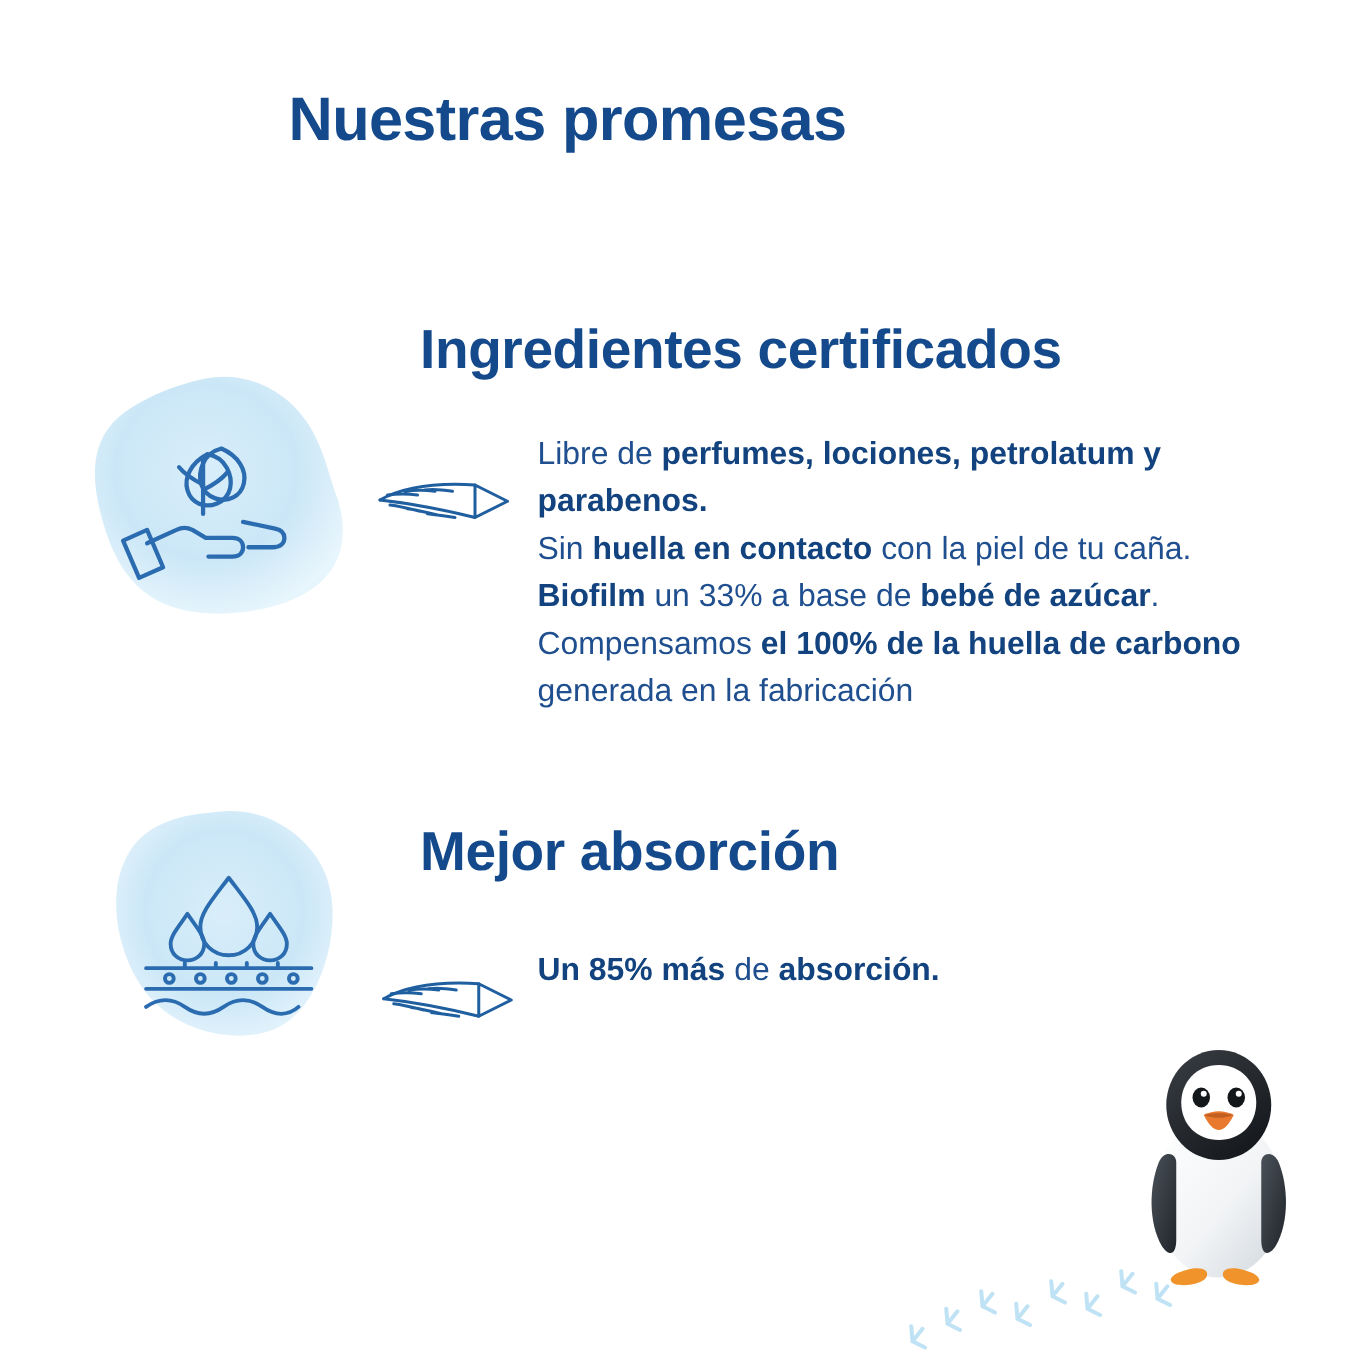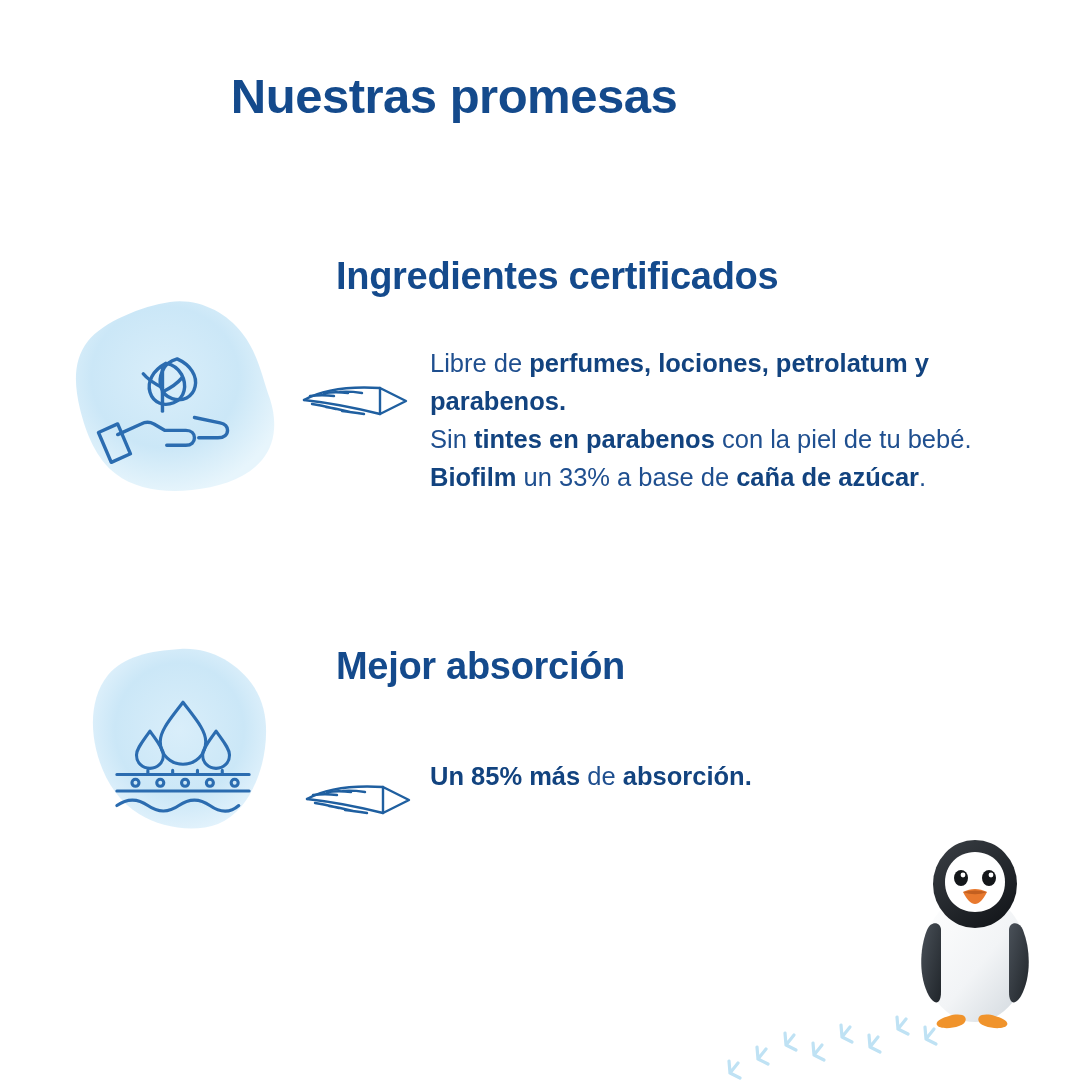--- a/index.html
+++ b/index.html
@@ -63,27 +63,27 @@
   }
 
   .arrow {
     position: absolute;
   }
   #block-1 .arrow { left: 300px; top: 118px; }
   #block-2 .arrow { left: 303px; top: 120px; }
 
   .block-heading {
     position: absolute;
-    font-size: 38px;
+    font-size: 44px;
     font-weight: bold;
     color: #144a8c;
     letter-spacing: -0.3px;
   }
   #block-1 .block-heading { left: 336px; top: 7px; }
-  #block-2 .block-heading { left: 336px; top: 0; }
+  #block-2 .block-heading { left: 336px; top: 12px; }
 
   .block-body {
     position: absolute;
     font-size: 25.5px;
     line-height: 38px;
     color: #1f4f8f;
     width: 620px;
   }
   #block-1 .block-body { left: 430px; top: 96px; }
   #block-2 .block-body { left: 430px; top: 112px; }
@@ -148,22 +148,23 @@
         <path d="M4 34c18-10 44-14 76-12"></path>
         <path d="M4 34c18 2 44 6 76 14"></path>
         <path d="M10 30c8-1 16-1 24 0M12 38c8 1 16 3 24 5M24 27c8-1 16-1 24 0M26 41c8 1 16 3 24 5M40 26c8-1 15 0 22 1M42 45c8 1 15 2 22 3"></path>
         <path d="M80 22l26 13-26 13z"></path>
       </svg>
     </div>
 
     <div class="block-heading">Ingredientes certificados</div>
     <div class="block-body">
         <div><span>Libre de </span><b>perfumes, lociones, petrolatum y parabenos.</b></div>
-        <div><span>Sin </span><b>tintes en parabenos</b><span> con la piel de tu bebé.</span></div>
-        <div><b>Biofilm</b><span> un 33% a base de </span><b>caña de azúcar</b><span>.</span></div>
+        <div><span>Sin </span><b>huella en contacto</b><span> con la piel de tu caña.</span></div>
+        <div><b>Biofilm</b><span> un 33% a base de </span><b>bebé de azúcar</b><span>.</span></div>
+        <div><span>Compensamos </span><b>el 100% de la huella de carbono</b><span> generada en la fabricación</span></div>
       </div>
   </div>
 
   <div class="promise-block" id="block-2">
 
     <div class="badge">
       <div class="blob">
         <svg viewBox="0 0 226 226" width="226" height="226" aria-hidden="true">
           <defs>
             <radialGradient id="g2" cx="50%" cy="45%" r="62%">

